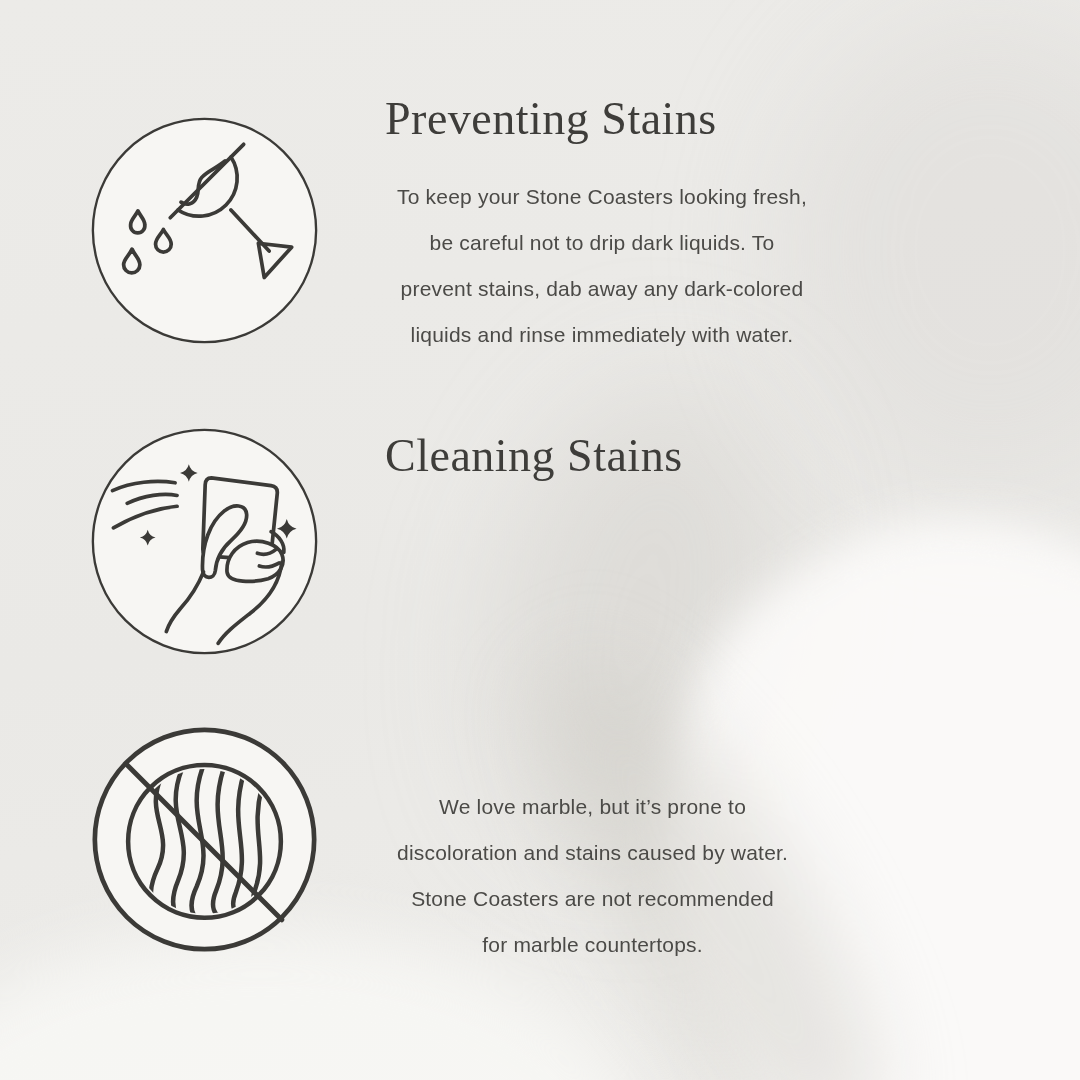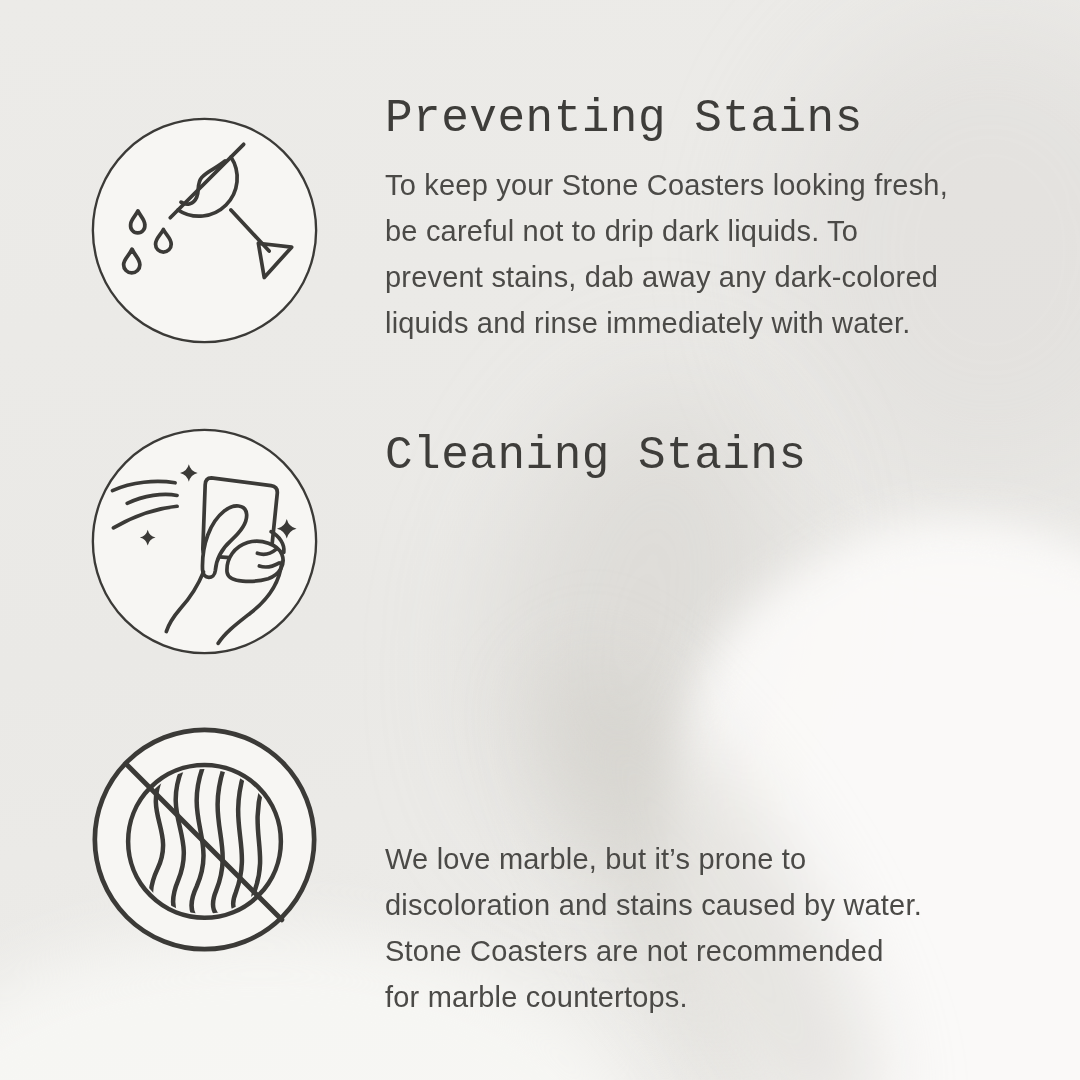--- a/index.html
+++ b/index.html
@@ -63,40 +63,41 @@
   }
   svg .ln3 { fill: none; stroke: var(--icon-stroke); stroke-width: 4.6; stroke-linecap: round; }
   svg .fill-dark { fill: var(--icon-stroke); stroke: none; }
   svg .occlude {
     fill: var(--icon-circle-fill); stroke: var(--icon-stroke);
     stroke-width: 3.8; stroke-linejoin: round;
   }
 
   .heading {
     position: absolute; left: 385px; margin: 0;
-    font-family: Liberation Mono, monospace;
+    font-family: Liberation Serif, serif;
     font-weight: 400;
     font-size: 46px; line-height: 48px;
     letter-spacing: 0.5px;
     color: var(--heading-text);
   }
   .h-1 { top: 95px; }
   .h-2 { top: 432px; }
   .h-3 { top: 727px; }
 
   .body-text {
-    position: absolute; left: 385px; margin: 0;
-    font-size: 29px; line-height: 46px;
+    position: absolute; left: 385px; margin: 12px;
+    font-size: 21px; line-height: 46px;
     letter-spacing: 0.2px;
     color: var(--body-text);
     white-space: pre-line;
+    text-align: center;
   }
   .b-1 { top: 162px; }
   .b-2 { top: 499px; }
-  .b-3 { top: 836px; }
+  .b-3 { top: 772px; }
 </style>
 </head>
 <body>
 
 <div class="poster">
 
   <div class="bg-blob fold-shade-topright"></div>
   <div class="bg-blob fold-shade-mid"></div>
   <div class="bg-blob fold-bright-right"></div>
   <div class="bg-blob fold-shade-diag"></div>

